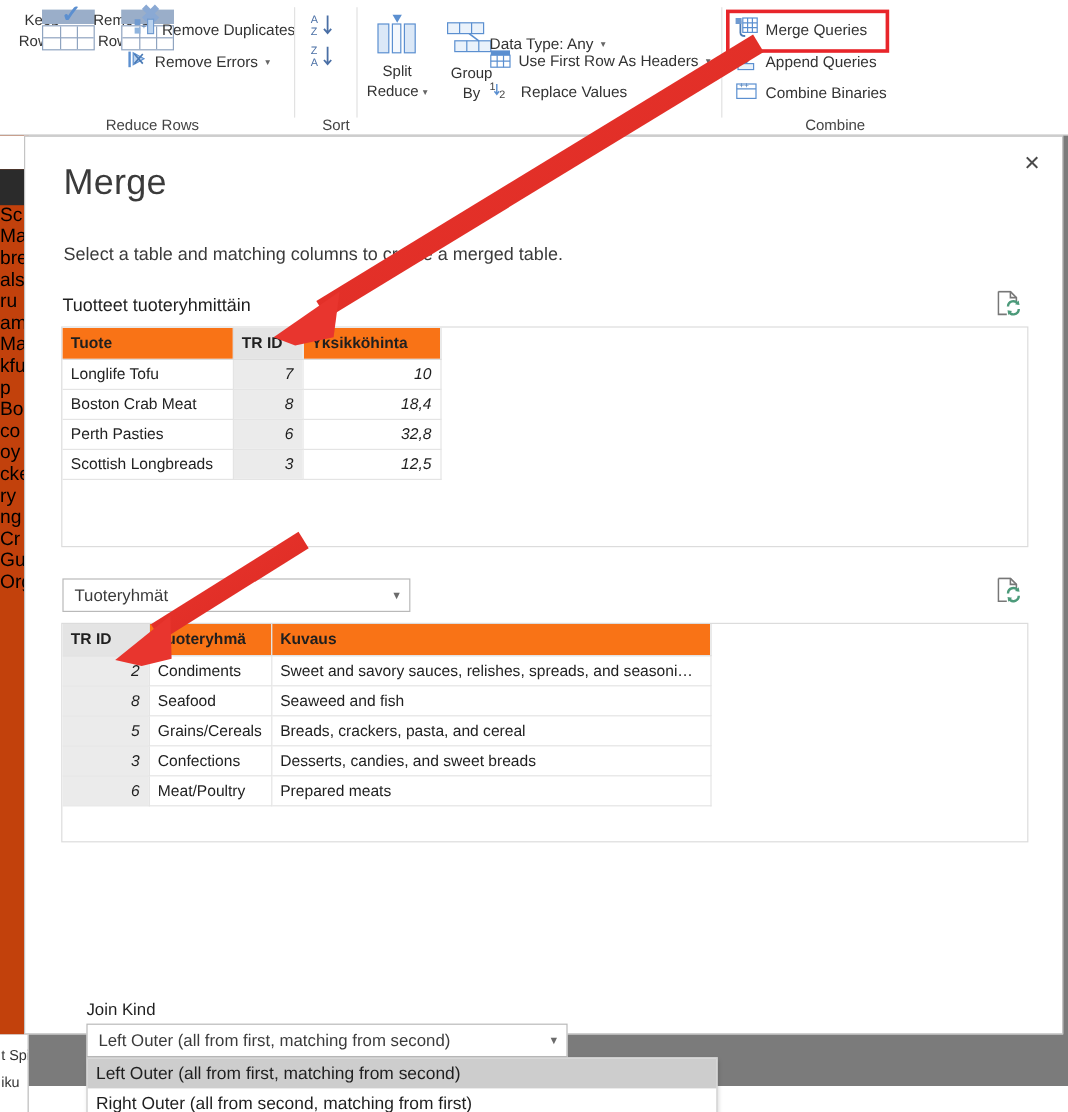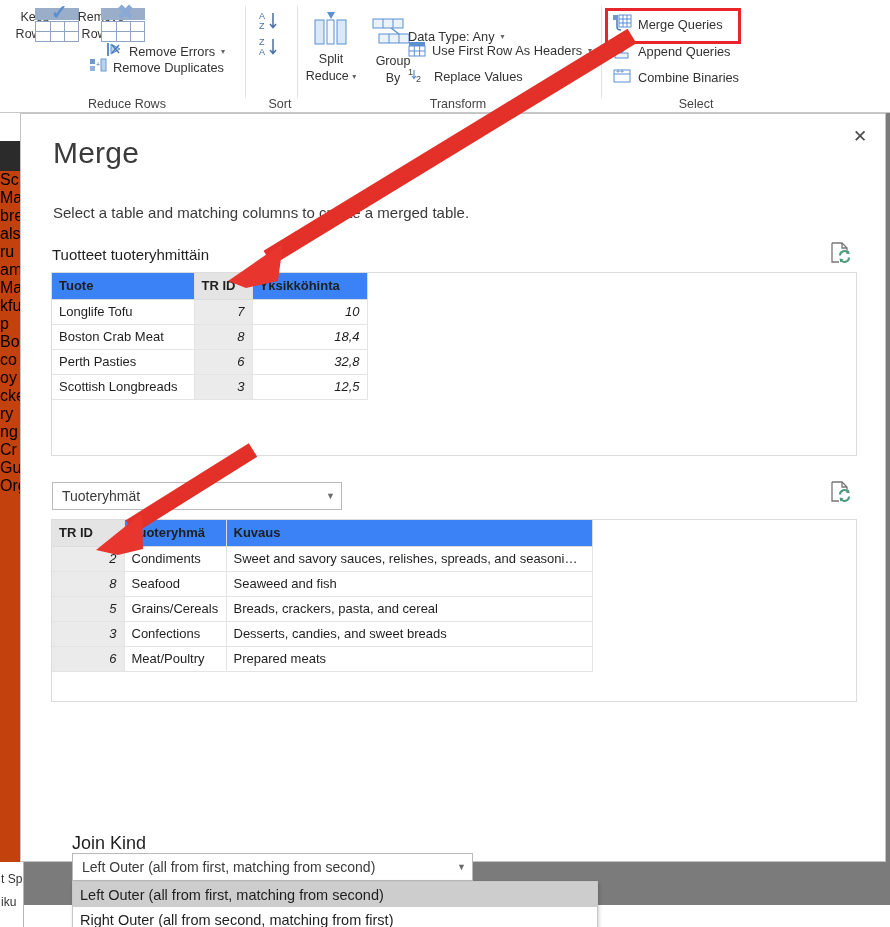--- a/index.html
+++ b/index.html
@@ -87,21 +87,21 @@
   .refresh-icon { position: absolute; width: 20px; height: 22px; cursor: pointer; }
 
   
   .preview {
     position: absolute; border: 1px solid #dcdcdc; background: #fff; overflow: hidden;
   }
   table.grid {
     border-collapse: collapse; table-layout: fixed; font-size: 13px; color: #1f1f1f;
   }
   table.grid th {
-    background: #3b82f6; border-right: 1px solid #dcdcdc; border-bottom: 1px solid #dcdcdc;
+    background: #f97316; border-right: 1px solid #dcdcdc; border-bottom: 1px solid #dcdcdc;
     font-weight: bold; text-align: left; padding: 5px 7px; height: 26px;
     white-space: nowrap; overflow: hidden;
   }
   table.grid td {
     border-right: 1px solid #e4e4e4; border-bottom: 1px solid #e4e4e4;
     padding: 4px 7px; height: 25px; white-space: nowrap; overflow: hidden;
     text-overflow: ellipsis;
   }
   table.grid td.num { text-align: right; font-style: italic; }
   table.grid th.selcol, table.grid td.selcol { background: #ebebeb; }
@@ -109,21 +109,21 @@
 
   
   .combo {
     position: absolute; height: 28px; border: 1px solid #b9b9b9; background: #fff;
     display: flex; align-items: center; padding: 0 6px 0 9px;
     font-size: 14px; color: #3b3b3b; cursor: pointer;
   }
   .combo .caret { margin-left: auto; font-size: 9px; color: #6b6b6b; }
 
   
-  #joinlabel { position: absolute; left: 51px; top: 719px; font-size: 18px; color: #1f1f1f; }
+  #joinlabel { position: absolute; left: 51px; top: 719px; font-size: 14px; color: #1f1f1f; }
   #joincombo { left: 51px; top: 739px; width: 401px; }
   #joinlist {
     position: absolute; left: 51px; top: 767px; width: 526px; height: 152px;
     background: #ffffff; border: 1px solid #c7c7c7; z-index: 40;
     box-shadow: 1px 2px 4px rgba(0,0,0,0.18);
   }
   #joinlist .opt {
     height: 25px; display: flex; align-items: center; padding-left: 7px;
     font-size: 14.5px; color: #1f1f1f; cursor: pointer; white-space: nowrap;
   }
@@ -160,21 +160,21 @@
       <span class="lbl"><span>Rows</span> <span class="cheva">▾</span></span>
     </div>
     <div class="bigbtn" style="left:70px;top:8px;">
       <span class="tbl-ic">
         <span class="topbar"></span><span class="grid"></span><span class="mark x">✖</span>
       </span>
       <span class="lbl">Remove</span>
       <span class="lbl"><span>Rows</span> <span class="cheva">▾</span></span>
     </div>
 
-    <div class="smallbtn" style="left:90px;top:12px;margin-top:43px;">
+    <div class="smallbtn" style="left:112px;top:12px;">
       <span class="ic">
         <svg width="17" height="15" viewBox="0 0 17 15">
             <rect x="0" y="1" width="5" height="5" fill="#6f9ad0"></rect>
             <rect x="0" y="8" width="5" height="5" fill="#8fb4de"></rect>
             <rect x="11" y="1" width="5" height="12" fill="#b9d2ee" stroke="#6f9ad0"></rect>
             <text x="6" y="9" font-size="7" fill="#4a7ab5">+</text>
           </svg>
       </span>
       <span>Remove Duplicates</span>
     </div>
@@ -267,21 +267,20 @@
     <div class="smallbtn" style="left:108px;top:64px;">
       <span class="ic">
         <svg width="20" height="18" viewBox="0 0 20 18">
             <text x="0" y="9" font-size="9" fill="#444" font-family="Liberation Sans">1</text>
             <text x="8" y="16" font-size="9" fill="#444" font-family="Liberation Sans">2</text>
             <path d="M6 4 L6 12 M4 10 L6 12.6 L8 10" stroke="#5b8fd0" stroke-width="1.2" fill="none"></path>
           </svg>
       </span>
       <span>Replace Values</span>
     </div>
-    <div class="rib-caption">Transform</div>
   </div>
 
   <div class="rib-sep" style="left:601px;"></div>
 
   <div class="rib-group" style="left:604px;width:168px;">
     <div class="smallbtn" style="left:8px;top:12px;">
       <span class="ic">
         <svg width="20" height="18" viewBox="0 0 20 18">
             <rect x="7" y="1" width="12" height="12" fill="#fff" stroke="#5b8fd0"></rect>
             <line x1="7" y1="5" x2="19" y2="5" stroke="#5b8fd0"></line>
@@ -307,21 +306,21 @@
     <div class="smallbtn" style="left:8px;top:65px;">
       <span class="ic">
         <svg width="20" height="18" viewBox="0 0 20 18">
             <rect x="2" y="3" width="16" height="12" fill="#fff" stroke="#5b8fd0"></rect>
             <line x1="2" y1="7" x2="18" y2="7" stroke="#5b8fd0"></line>
             <text x="4" y="6.5" font-size="7" fill="#4a7ab5" font-family="Liberation Sans">++</text>
           </svg>
       </span>
       <span>Combine Binaries</span>
     </div>
-    <div class="rib-caption">Select</div>
+    <div class="rib-caption">Combine</div>
   </div>
 
   <div id="hl"></div>
 </div>
 
 <div id="backdrop"></div>
 
 <div id="leftstrip">
   <div style="height:28px;background:#ffffff;"></div>
   <div style="height:30px;background:#2b2b2b;"></div>

